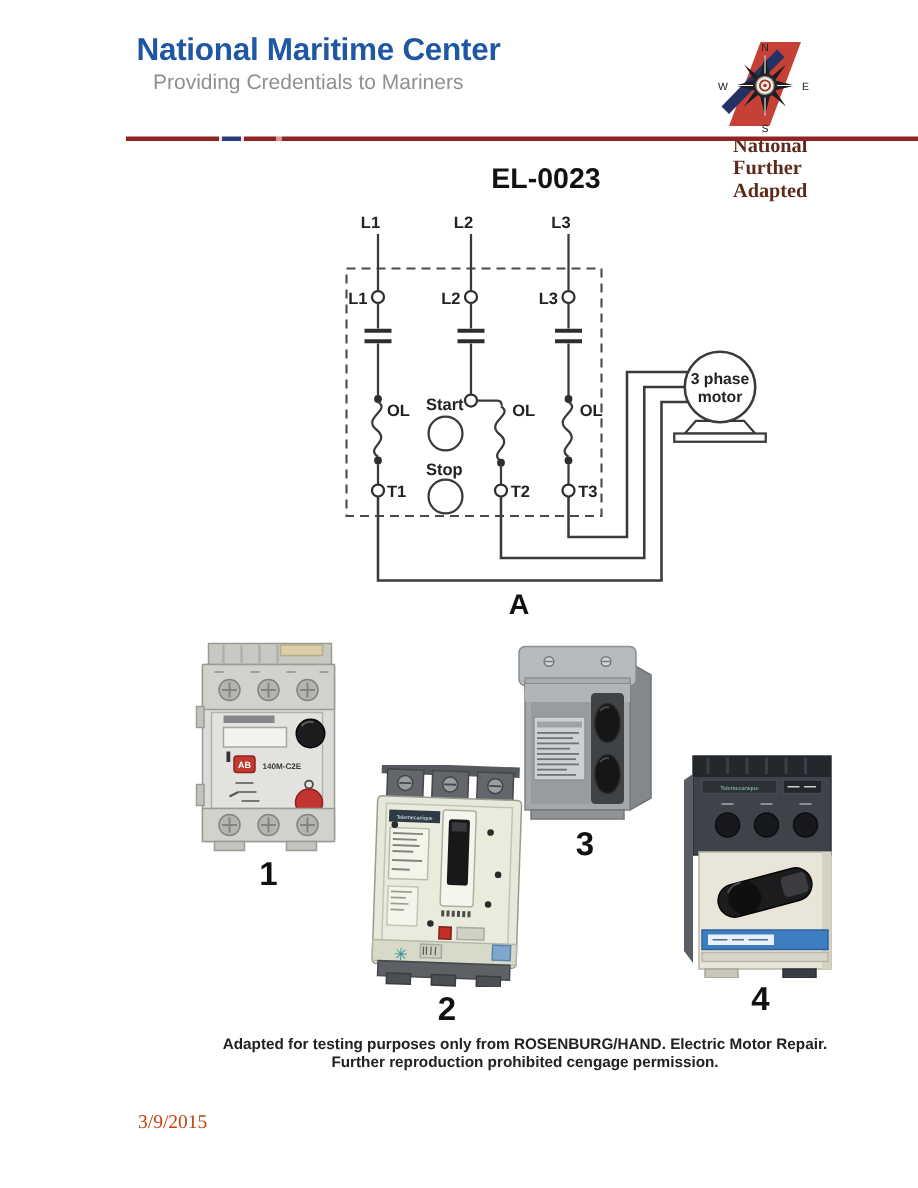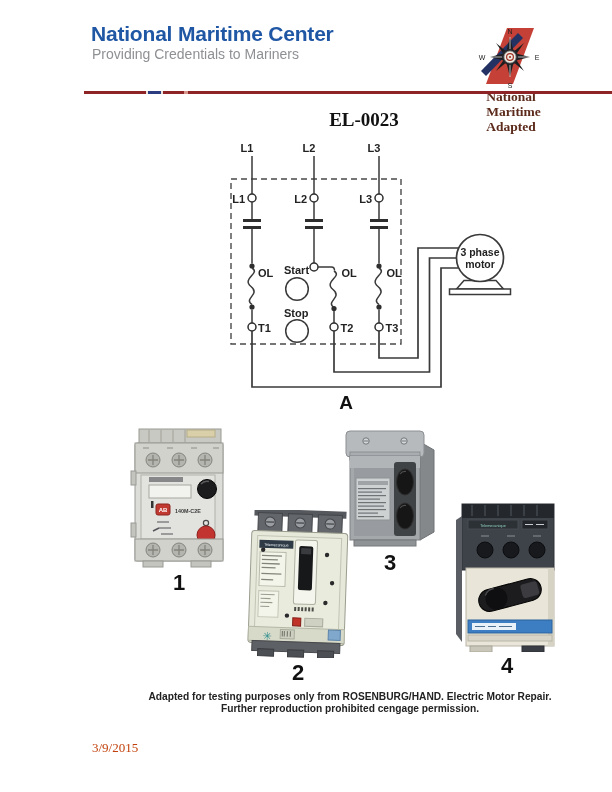--- a/index.html
+++ b/index.html
@@ -2,36 +2,36 @@
 <html><head>
 <meta charset="utf-8">
 <style>
   html,body{margin:0;padding:0;background:#ffffff;}
   #page{position:relative;width:612px;height:792px;background:#fff;overflow:hidden;
         font-family:"Liberation Sans",sans-serif;color:#1a1a1a;margin-left:44px;}
   .abs{position:absolute;}
 
   
   .hdr-title{left:47px;top:22px;font-size:21px;font-weight:bold;color:#1f57a4;letter-spacing:-.2px;}
-  .hdr-sub{left:48px;top:46px;font-size:14px;color:#8f9094;text-align:right;}
+  .hdr-sub{left:58px;top:46px;font-size:14px;color:#8f9094;text-align:right;}
   .logo-wrap{left:433px;top:25px;display:flex;align-items:center;flex-direction:column;}
   .logo-text{margin-left:7px;font-family:"Liberation Serif",serif;color:#5c2b1c;
              font-size:13.5px;line-height:15px;font-weight:600;}
   .rule{left:40px;top:91px;width:532px;height:3.4px;
     background:linear-gradient(90deg,
       #8e2425 0,#8e2425 62px,
       #ece2de 62px,#ece2de 64px,
       #2c3c80 64px,#2c3c80 77px,
       #ece2de 77px,#ece2de 79px,
       #8e2425 79px,#8e2425 100px,
       #d9948c 100px,#d9948c 104px,
       #8e2425 104px,#8e2425 100%);}
 
   .fig-code{left:320px;top:109px;transform:translateX(-50%);white-space:nowrap;
-            font-size:19px;font-weight:bold;color:#111;font-family:Liberation Serif, serif;}
+            font-size:19px;font-weight:bold;color:#111;}
 
   .devnum{font-size:22px;font-weight:bold;color:#111;text-align:center;}
 
   .footer{left:0;top:691px;width:612px;text-align:center;font-size:10.2px;
           font-weight:bold;color:#222;line-height:12.4px;}
   .date{left:48px;top:740px;font-family:"Liberation Serif",serif;font-size:13px;color:#c2410c;}
 
   svg text{font-family:"Liberation Sans",sans-serif;}
   .dlabel{font-size:11px;font-weight:bold;fill:#222;}
   .dlabel-sm{font-size:10.5px;font-weight:bold;fill:#222;}
@@ -70,21 +70,21 @@
         <circle cx="33" cy="32" r="3.4" fill="none" stroke="#a23327" stroke-width="1.2"></circle>
         <circle cx="33" cy="32" r="1.1" fill="#a23327"></circle>
       </g>
       <text x="33" y="9" text-anchor="middle" font-size="7" font-family="Liberation Serif,serif" fill="#222">N</text>
       <text x="33" y="63" text-anchor="middle" font-size="7" font-family="Liberation Serif,serif" fill="#222">S</text>
       <text x="5" y="35" text-anchor="middle" font-size="7" font-family="Liberation Serif,serif" fill="#222">W</text>
       <text x="60" y="35" text-anchor="middle" font-size="7" font-family="Liberation Serif,serif" fill="#222">E</text>
     </svg>
     <div class="logo-text">
       <div>National</div>
-      <div>Maritime</div>
+      <div>Further</div>
       <div>Adapted</div>
     </div>
   </div>
 
   <div class="abs rule"></div>
 
   <div class="abs fig-code">EL-0023</div>
 
   <svg class="abs" style="left:180px;top:140px;" width="300" height="278" viewBox="180 140 300 278">
 

